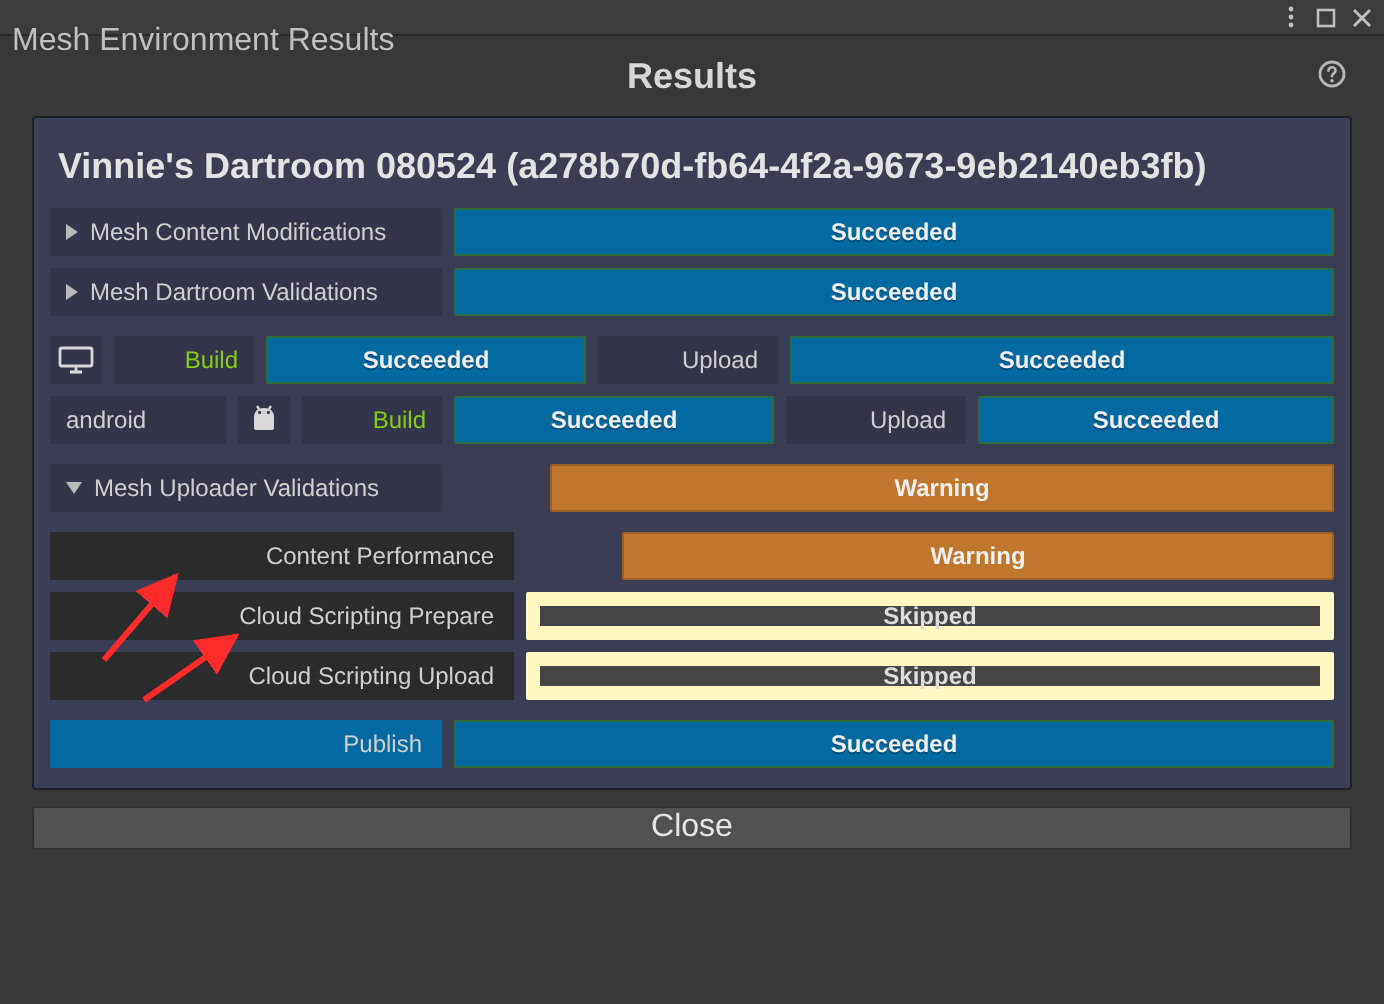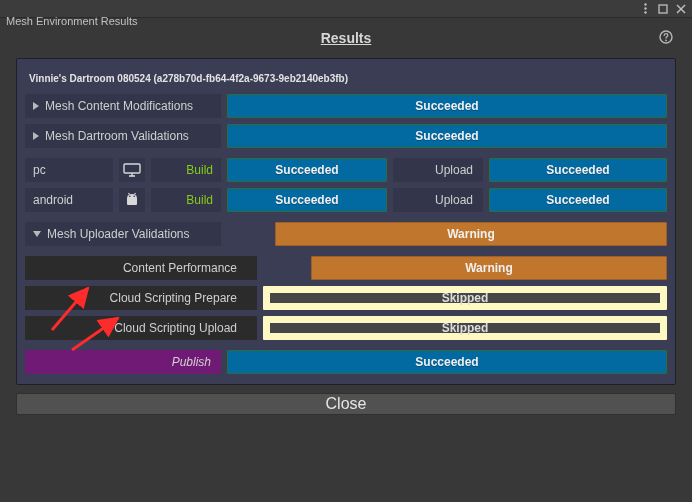--- a/index.html
+++ b/index.html
@@ -13,21 +13,21 @@
 
   
   .titlebar {
     height: 18px;
     background: #3c3c3c;
     display: flex;
     align-items: center;
     padding: 0 4px 0 6px;
     border-bottom: 1px solid #2a2a2a;
   }
-  .titlebar .title { color: #c0c0c0; font-size: 11px; flex: 0 0 auto; margin-top: 24px; }
+  .titlebar .title { color: #c0c0c0; font-size: 16px; flex: 0 0 auto; margin-top: 24px; }
   .titlebar .spacer { flex: 1; }
   .tb-icon {
     width: 14px; height: 14px;
     display: flex; align-items: center; justify-content: center;
     color: #bfbfbf; font-size: 11px; margin-left: 4px;
   }
   .tb-icon svg { display: block; }
 
   
   .window-body {
@@ -35,40 +35,40 @@
     height: calc(502px - 18px);
     padding: 0;
   }
 
   .header-row {
     position: relative;
     height: 40px;
     display: flex; align-items: center; justify-content: center;
     color: #d7d7d7;
   }
-  .header-row .header-title { font-weight: 600; font-size: 14px; text-decoration: underline; }
+  .header-row .header-title { font-weight: 600; font-size: 18px; }
   .help-icon {
     position: absolute; right: 18px; top: 11px;
     width: 16px; height: 16px; border-radius: 50%;
     display: flex; align-items: center; justify-content: center;
     color: #b7b7b7; font-size: 12px;
   }
   .help-icon svg { display:block; }
 
   
   .panel-outer {
     margin: 0 16px 8px 16px;
     border: 1px solid #1d1f2b;
     background: #3a3d54;
     border-radius: 2px;
     padding: 8px 8px 10px 8px;
   }
   .env-title {
     color: #e3e3e3;
-    font-size: 10px;
+    font-size: 18px;
     font-weight: 600;
     padding: 6px 4px 10px 4px;
   }
 
   .row {
     display: flex;
     align-items: stretch;
     gap: 6px;
     margin-bottom: 6px;
   }
@@ -81,21 +81,21 @@
     padding: 0 8px;
     height: 24px;
     border-radius: 1px;
   }
   .cell-label-darker {
     background: #2b2b2b;
     color: #cfcfcf;
     display: flex;
     align-items: center;
     justify-content: flex-end;
-    padding: 0 20px;
+    padding: 0 10px;
     height: 24px;
     text-align: right;
   }
 
   .disclosure {
     display: inline-flex; align-items: center; gap: 6px;
     color: #cfcfcf;
   }
   .tri {
     width: 0; height: 0; display: inline-block;
@@ -147,23 +147,23 @@
   .w-ul-label  { flex: 0 0 90px; background:#33364a; height:24px; display:flex; align-items:center; justify-content:flex-end; padding:0 10px; color:#cfcfcf;}
   .w-ul-status { flex: 1 1 auto; }
 
   
   .sub-label { flex: 0 0 232px; }
   .sub-status-warn { flex: 1 1 auto; }
 
   
   .publish-label {
     flex: 0 0 196px;
-    background:#701a75; height:24px;
+    background:#0369a1; height:24px;
     display:flex; align-items:center; justify-content:flex-end;
-    padding:0 10px; color:#d0d0d0;font-style:italic;
+    padding:0 10px; color:#d0d0d0;
   }
 
   
   .close-row { margin: 8px 16px 0 16px; }
   .close-btn {
     display:block; width:100%;
     background:#515151;
     border:1px solid #303030;
     color:#e5e5e5;
     height:22px;
@@ -236,21 +236,20 @@
       <div class="cell-label-dark w-left-196">
         <span class="disclosure">
           <span class="tri tri-right"></span>
           <span>Mesh Dartroom Validations</span>
         </span>
       </div>
       <div class="status status-success w-flex">Succeeded</div>
     </div>
 
     <div class="row" style="margin-top:10px">
-      <div class="w-plat-name">pc</div>
       <div class="w-plat-icon">
         <svg width="18" height="14" viewBox="0 0 18 14">
           <rect x="1" y="1" width="16" height="9" rx="1" fill="none" stroke="#d8d8d8" stroke-width="1.4"></rect>
           <line x1="6" y1="13" x2="12" y2="13" stroke="#d8d8d8" stroke-width="1.6"></line>
           <line x1="9" y1="10" x2="9" y2="13" stroke="#d8d8d8" stroke-width="1.4"></line>
         </svg>
       </div>
       <div class="w-bl-label">Build</div>
       <div class="status status-success w-bl-status">Succeeded</div>
       <div class="w-ul-label">Upload</div>

